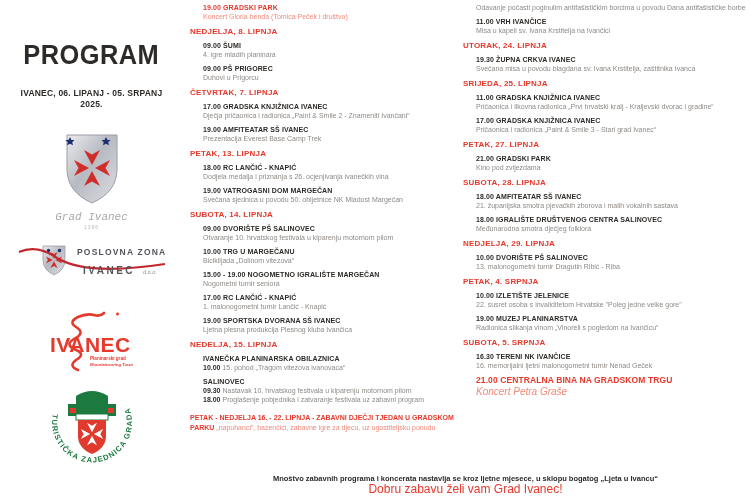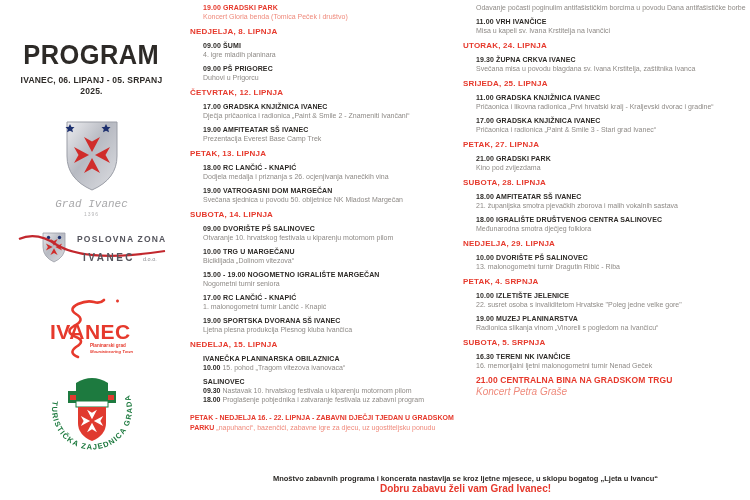--- a/index.html
+++ b/index.html
@@ -5,21 +5,21 @@
   html,body{margin:0;padding:0;}
   body{
     width:750px;height:500px;background:#ffffff;overflow:hidden;position:relative;
     font-family:"Liberation Sans","DejaVu Sans",sans-serif;color:#2d2a27;
     -webkit-font-smoothing:antialiased;
   }
   
   .sidebar{position:absolute;left:0;top:0;width:183px;height:396px;text-align:center;}
   .page-title{display:inline-block;margin-top:40px;font-size:27px;font-weight:bold;
     letter-spacing:.5px;color:#2d2a27;transform:scaleX(.94);transform-origin:center;}
-  .page-sub{font-size:8.5px;font-weight:bold;color:#2d2a27;line-height:11px;margin-top:4px;letter-spacing:.2px;}
+  .page-sub{font-size:8.5px;font-weight:bold;color:#2d2a27;line-height:11px;margin-top:17px;letter-spacing:.2px;}
   .logo-block{margin-top:0;}
   .shield-caption{font-family:Liberation Mono, monospace;font-style:italic;
     color:#a9a9ab;font-size:11px;line-height:11px;margin-top:2px;}
   .shield-year{font-size:5px;color:#b5b5b7;letter-spacing:1px;margin-top:1px;}
   
   .col{position:absolute;top:3px;}
   .col1{left:190px;width:272px;}
   .col2{left:463px;width:286px;}
   .date-header{color:#e6392c;font-weight:bold;font-size:8px;line-height:10px;
     margin:6px 0 4px;letter-spacing:.2px;}
@@ -32,21 +32,21 @@
   .event.highlight .event-desc{color:#ef8a7c;}
   .event.big .event-head{font-size:8.5px;line-height:11px;}
   .event.big .event-desc{font-size:10px;line-height:11px;font-style:italic;}
   
   .special-week{margin-top:9px;font-size:7px;line-height:9.5px;}
   .special-week .sw-bold{color:#e6392c;font-weight:bold;}
   .special-week .sw-rest{color:#ef8a7c;}
   
   .footer{position:absolute;left:183px;right:2px;top:474px;text-align:center;}
   .footer-line1{font-size:7.5px;line-height:10px;color:#2d2a27;font-weight:bold;}
-  .footer-line2{font-size:10px;line-height:10px;color:#e6392c;font-weight:bold;}
+  .footer-line2{font-size:12px;line-height:10px;color:#e6392c;font-weight:normal;}
   
   .pz-top{font-size:8.5px;letter-spacing:1.2px;fill:#55555d;font-weight:bold;}
   .pz-name{font-size:10px;letter-spacing:2.5px;fill:#55555d;font-weight:bold;}
   .pz-suffix{font-size:5.5px;fill:#8a8a90;}
   .iv-name{font-size:21px;font-weight:bold;fill:#e6392c;letter-spacing:.5px;}
   .iv-sub1{font-size:4.6px;font-weight:bold;fill:#e6392c;}
   .iv-sub2{font-size:4.2px;font-weight:bold;fill:#e6392c;font-style:italic;}
   .tz-arc{font-size:7.6px;font-weight:bold;fill:#1d7a3f;letter-spacing:1.1px;}
 </style>
 </head>
@@ -145,21 +145,21 @@
       <div class="event">
         <div class="event-head">09.00 ŠUMI</div>
         <div class="event-desc">4. igre mladih planinara</div>
       </div>
       <div class="event">
         <div class="event-head">09.00 PŠ PRIGOREC</div>
         <div class="event-desc">Duhovi u Prigorcu</div>
       </div>
     </div>
     <div class="section">
-      <div class="date-header">ČETVRTAK, 12. LIPNJA</div>
+      <div class="date-header">ČETVRTAK, 7. LIPNJA</div>
       <div class="event">
         <div class="event-head">17.00 GRADSKA KNJIŽNICA IVANEC</div>
         <div class="event-desc">Dječja pričaonica i radionica „Paint &amp; Smile 2 - Znameniti Ivančani“</div>
       </div>
       <div class="event">
         <div class="event-head">19.00 AMFITEATAR SŠ IVANEC</div>
         <div class="event-desc">Prezentacija Everest Base Camp Trek</div>
       </div>
     </div>
     <div class="section">

